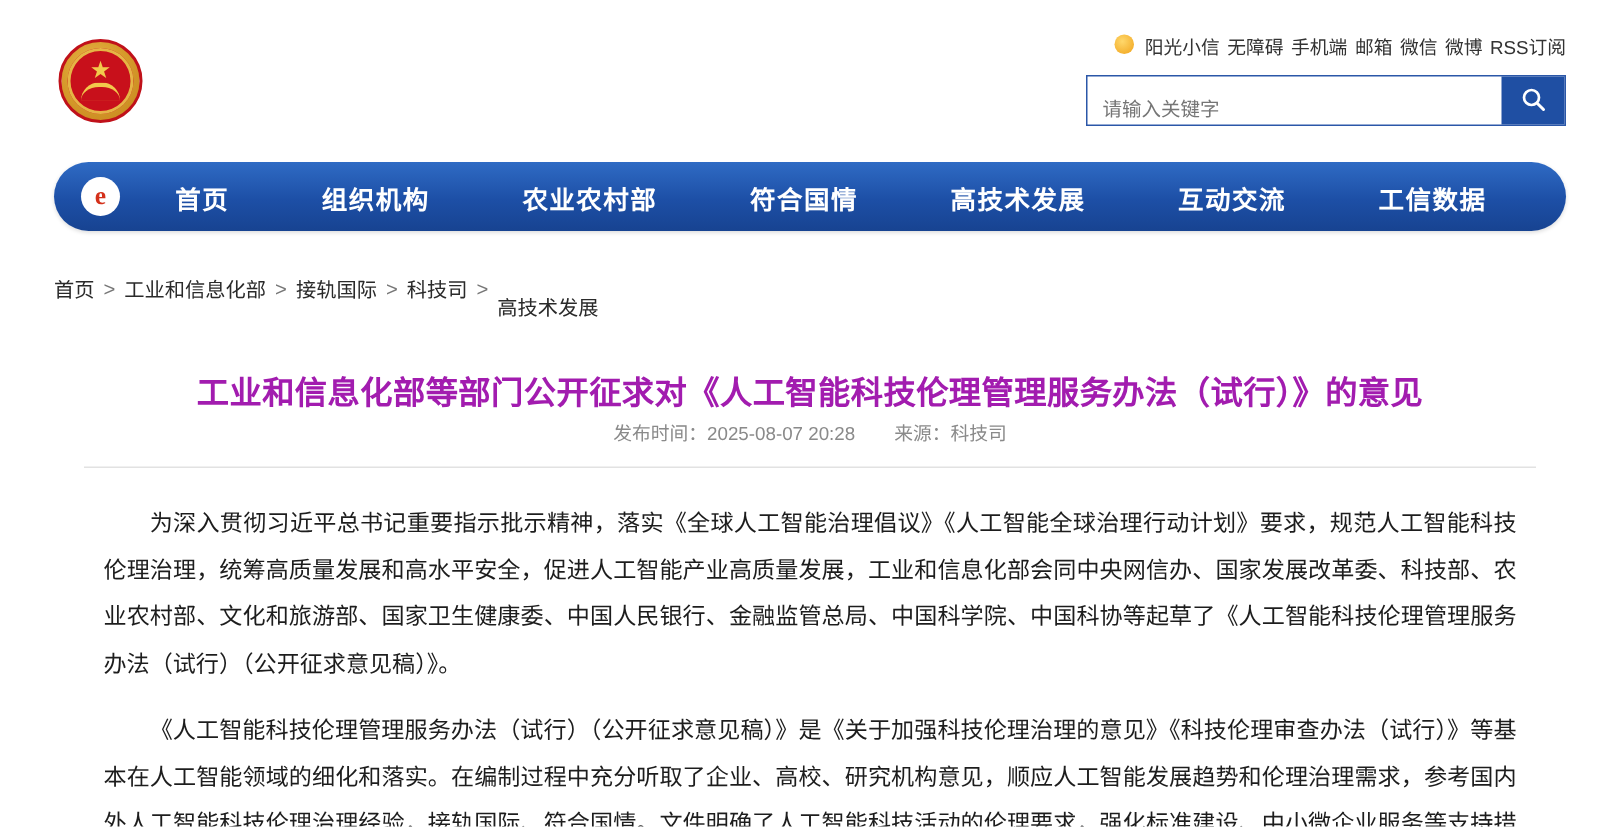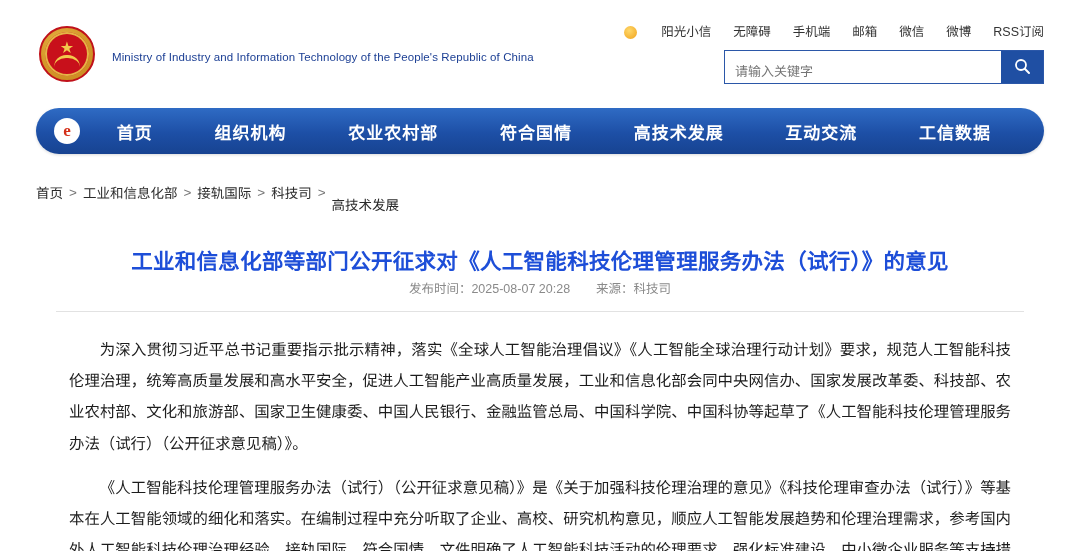--- a/index.html
+++ b/index.html
@@ -89,22 +89,21 @@
   .header-right {
     margin-left: auto;
     display: flex;
     flex-direction: column;
     align-items: flex-end;
     gap: 10px;
     padding-bottom: 4px;
   }
   .top-links {
     display: flex;
-    align-items: center;
-    gap: 22px;
+    gap: 5px;
     font-size: 12.5px;
     color: #333333;
   }
   .top-links .link { cursor: pointer; white-space: nowrap; }
   .sun-icon {
     width: 13px; height: 13px;
     border-radius: 50%;
     background: radial-gradient(circle at 40% 35%, #ffd86b, #f0a21a);
     display: inline-block;
     margin-right: 2px;
@@ -119,21 +118,21 @@
     border: 1px solid #2b57a8;
     background: #fff;
   }
   .search-box input {
     flex: 1;
     border: none;
     outline: none;
     padding: 0 10px;
     font-size: 13px;
     color: #666;
-    font-family: Liberation Mono, monospace;
+    font-family: Liberation Sans, sans-serif;
     background: transparent;
     margin-top: 12px;
   }
   .search-btn {
     width: 42px;
     background: #1f4fa3;
     border: none;
     display: flex;
     align-items: center;
     justify-content: center;
@@ -197,21 +196,21 @@
 
   
   .article {
     padding: 0 56px;
   }
   .article-title {
     text-align: center;
     font-family: "Liberation Serif", "DejaVu Serif", serif;
     font-weight: bold;
     font-size: 21.5px;
-    color: #1d4ed8;
+    color: #a21caf;
     line-height: 1.5;
     margin-top: 32px;
     letter-spacing: 0.3px;
   }
   .meta {
     text-align: center;
     font-size: 12.5px;
     color: #8a8a8a;
     padding-bottom: 14px;
     display: flex;
@@ -241,21 +240,20 @@
 
 <div class="header">
   <div class="header-left">
     <div class="emblem">
       <div class="circle"></div>
       <div class="inner"></div>
       <div class="star">★</div>
       <div class="gear"></div>
     </div>
     <div class="title-block">
-      <div class="en-title">Ministry of Industry and Information Technology of the People's Republic of China</div>
     </div>
   </div>
 
   <div class="header-right">
     <div class="top-links">
       <span class="sun-icon"></span>
       <span class="link">阳光小信</span>
       <span class="link">无障碍</span>
       <span class="link">手机端</span>
       <span class="link">邮箱</span>

